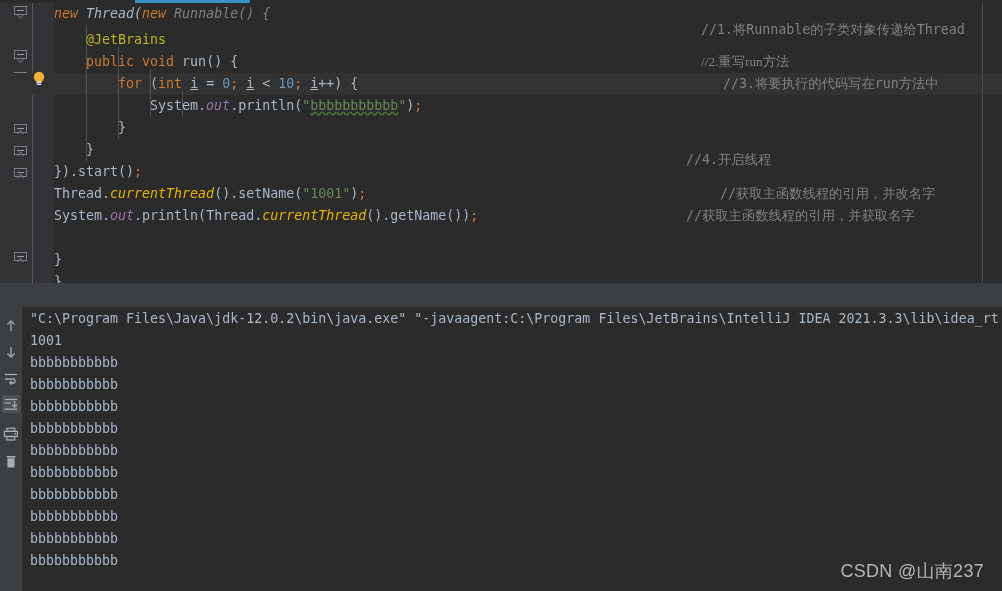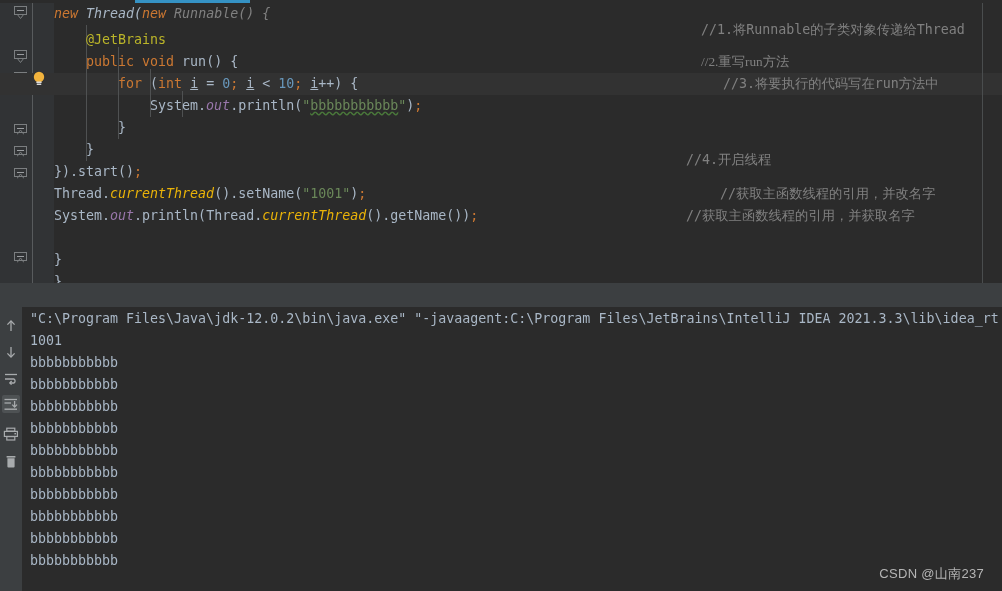--- a/index.html
+++ b/index.html
@@ -218,21 +218,21 @@
     font-family: "DejaVu Sans Mono", monospace;
     font-size: 13.3px;
     color: #a9b7c6;
     white-space: pre;
   }
 
   .watermark {
     position: absolute;
     right: 18px; bottom: 8px;
     font-family: "Liberation Sans", sans-serif;
-    font-size: 13px;
+    font-size: 18px;
     color: #b5b5b5;
     letter-spacing: 0.3px;
   }
 </style>
 </head>
 <body>
 
 <div class="app">
 
   <div class="top-strip">

